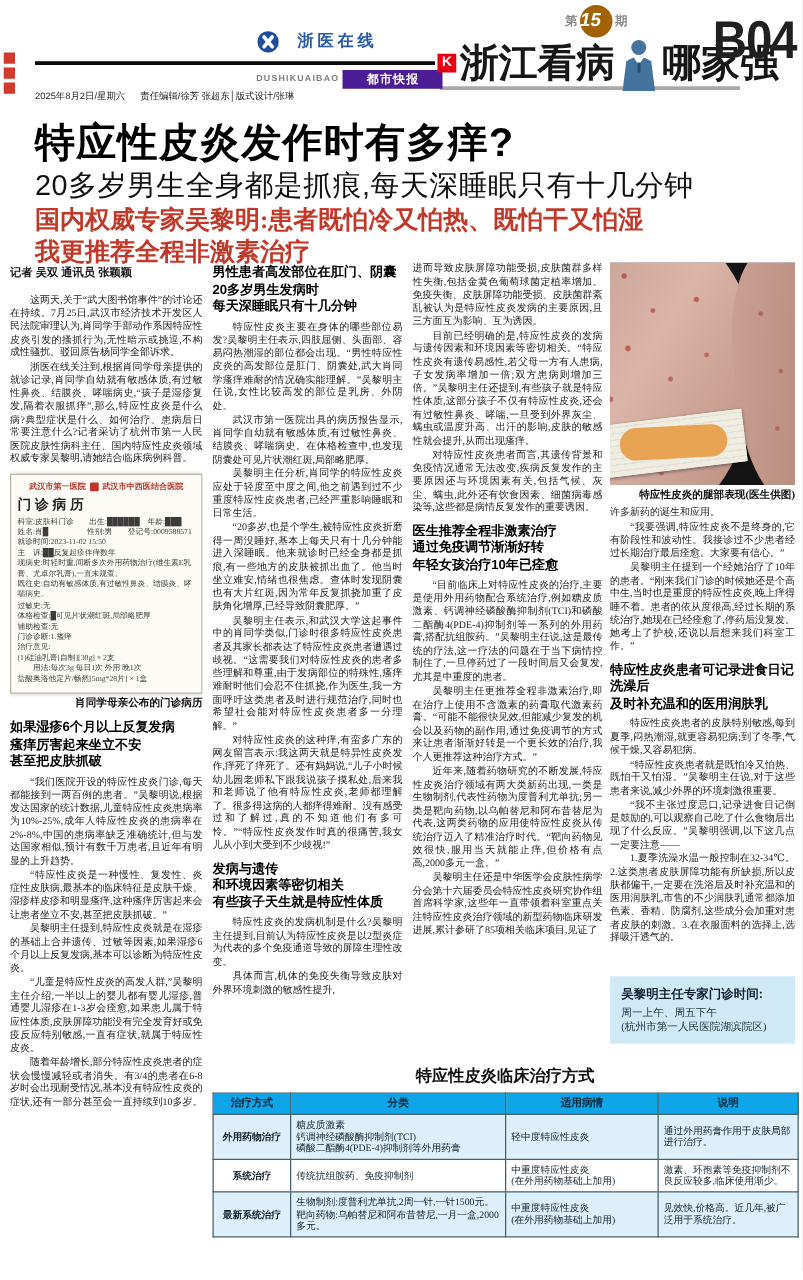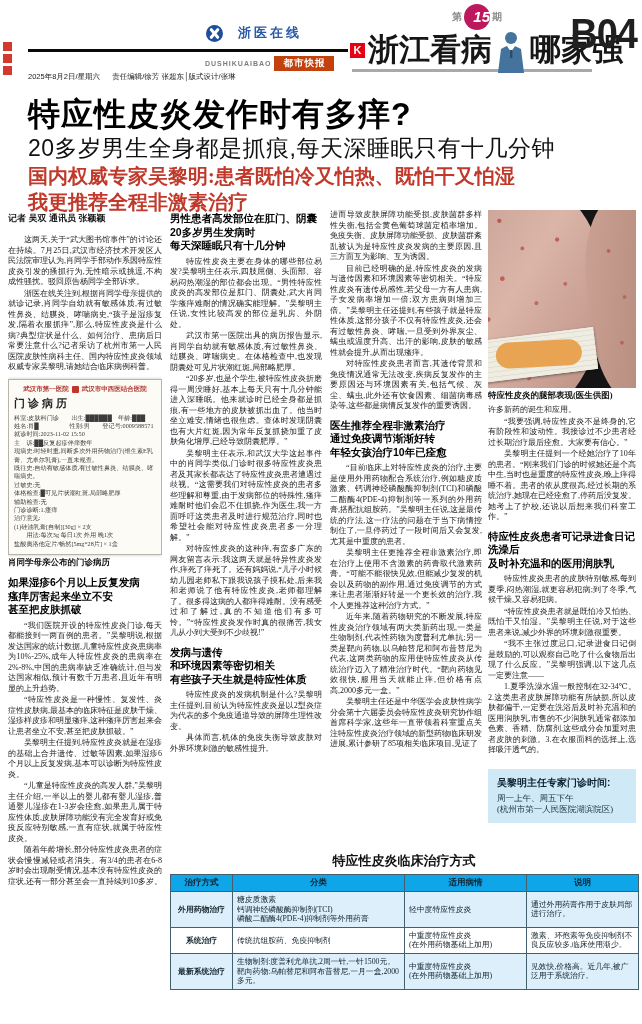--- a/index.html
+++ b/index.html
@@ -13,30 +13,30 @@
   .zheyi{position:absolute;left:206px;top:24px;display:flex;align-items:center;gap:15px;}
   .zheyi-logo{width:17px;height:17px;border-radius:50%;background:#1f4e9c;position:relative;}
   .zheyi-logo:before,.zheyi-logo:after{content:"";position:absolute;left:7px;top:2px;width:3px;height:13px;background:#fff;border-radius:2px;}
   .zheyi-logo:before{transform:rotate(40deg);}
   .zheyi-logo:after{transform:rotate(-40deg);}
   .zheyi-name{font-family:"Liberation Sans","DejaVu Sans",sans-serif;color:#2b5aa6;font-size:13px;font-weight:bold;letter-spacing:3px;}
   .blackline{position:absolute;left:28px;top:49px;width:320px;height:3px;background:#0a0a0a;}
   .grayline{position:absolute;left:352px;top:69px;width:240px;height:3px;background:#a9a9a9;}
   .kb-row{position:absolute;left:205px;top:56px;display:flex;align-items:center;gap:3px;}
   .latin{font-family:"Liberation Sans","DejaVu Sans",sans-serif;font-size:7px;font-weight:bold;color:#7d7d7d;letter-spacing:1px;}
-  .paper-box{background:#c2410c;color:#fff;font-family:"Liberation Sans","DejaVu Sans",sans-serif;
-             font-size:9.5px;font-weight:bold;padding:1px 9px;letter-spacing:1px;}
+  .paper-box{background:#4c1d95;color:#fff;font-family:"Liberation Sans","DejaVu Sans",sans-serif;
+             font-size:9.5px;font-weight:bold;padding:1px 19px;letter-spacing:1px;}
   .banner{position:absolute;left:350px;top:27px;display:flex;align-items:center;}
   .kbox{width:15px;height:15px;background:#e60012;color:#fff;font-family:"Liberation Sans","DejaVu Sans",sans-serif;
         font-size:11px;font-weight:bold;text-align:center;line-height:15px;margin-right:3px;}
   .banner-txt{font-family:"Liberation Sans","DejaVu Sans",sans-serif;font-size:31px;font-weight:bold;color:#161616;letter-spacing:0;}
   .person{margin:0 1px;position:relative;top:4px;}
   .issue{position:absolute;left:452px;top:4px;display:flex;align-items:center;gap:2px;z-index:3;}
   .issue .ip{font-family:"Liberation Sans","DejaVu Sans",sans-serif;font-size:10px;color:#8a8a8a;font-weight:bold;}
-  .issue-circle{width:26px;height:26px;border-radius:50%;background:#be185d;color:#fff;text-align:right;line-height:26px;
+  .issue-circle{width:26px;height:26px;border-radius:50%;background:#a16207;color:#fff;text-align:left;line-height:26px;
         font-family:"Liberation Sans","DejaVu Sans",sans-serif;font-size:15px;font-weight:bold;font-style:italic;}
   .pageno{position:absolute;right:5px;top:12px;font-family:"Liberation Sans","DejaVu Sans",sans-serif;
           font-size:38px;font-weight:bold;color:#202020;transform:scaleY(1.12);letter-spacing:-1px;}
   .dateline{position:absolute;left:28px;top:72px;font-size:7.5px;color:#222;font-family:"Liberation Sans","DejaVu Sans",sans-serif;}
   .dateline span{margin-right:10px;}
 
   
   .headline{position:absolute;left:28px;top:96px;width:606px;}
   .h-main{font-family:"Liberation Sans","DejaVu Sans",sans-serif;font-size:32px;font-weight:bold;color:#000;letter-spacing:1px;line-height:36px;margin:0;}
   .h-sub{font-family:"Liberation Sans","DejaVu Sans",sans-serif;font-size:23px;font-weight:normal;color:#111;letter-spacing:0.5px;line-height:29px;margin:2px 0 0;}
@@ -55,21 +55,21 @@
   .shline{font-family:"Liberation Sans","DejaVu Sans",sans-serif;font-size:10.5px;font-weight:bold;line-height:13.5px;color:#000;}
 
   
   .record{border:1px solid #b9b4a8;background:#fcfbf6;box-shadow:0 0 3px rgba(0,0,0,.25);
           padding:5px 5px 6px;margin:6px 0 2px;color:#3a3a3a;}
   .rec-head{display:flex;align-items:center;justify-content:center;gap:3px;color:#b03a30;
             font-size:6.5px;font-weight:bold;white-space:nowrap;}
   .rec-logo{display:inline-block;width:7px;height:7px;background:#c2342a;border-radius:1px;}
   .rec-title{font-size:11px;font-weight:bold;letter-spacing:3px;color:#222;margin:2px 0 3px;}
   .rec-line{font-size:6.2px;line-height:8.4px;white-space:normal;color:#3c3c3c;}
-  .caption{font-size:8.5px;font-weight:bold;text-align:left;margin:2px 0 0;color:#111;}
+  .caption{font-size:8.5px;font-weight:bold;text-align:right;margin:2px 0 0;color:#111;}
 
   
   .photo{position:relative;height:178px;background:#141414;overflow:hidden;}
   .leg-main{position:absolute;left:-34px;top:-26px;width:150px;height:236px;transform:rotate(9deg);
     border-radius:44% 56% 48% 52%/38% 52% 46% 58%;
     background:
       radial-gradient(circle at 22% 18%, rgba(178,62,54,.75) 0 1.6px, transparent 2.6px),
       radial-gradient(circle at 40% 28%, rgba(178,62,54,.65) 0 1.4px, transparent 2.4px),
       radial-gradient(circle at 62% 22%, rgba(178,62,54,.7) 0 1.6px, transparent 2.6px),
       radial-gradient(circle at 30% 42%, rgba(178,62,54,.7) 0 1.8px, transparent 2.8px),
@@ -88,21 +88,21 @@
       radial-gradient(circle at 35% 25%, rgba(170,60,52,.55) 0 1.4px, transparent 2.4px),
       radial-gradient(circle at 50% 48%, rgba(170,60,52,.5) 0 1.3px, transparent 2.3px),
       radial-gradient(circle at 40% 70%, rgba(170,60,52,.5) 0 1.4px, transparent 2.4px),
       linear-gradient(100deg,#cda396 0%,#bb9183 60%,#a87f72 100%);}
   .strip{position:absolute;left:-8px;bottom:12px;width:116px;height:42px;background:#efece2;
          transform:rotate(-7deg);box-shadow:0 1px 3px rgba(0,0,0,.45);
          background-image:repeating-linear-gradient(0deg,#efece2 0 4px,#e3dfd2 4px 5px);}
   .redact{position:absolute;left:16px;top:7px;width:86px;height:26px;background:#e8a452;border-radius:13px;transform:rotate(4deg);}
 
   
-  .docbox{background:#cfe9f7;padding:7px 9px 8px;margin-top:13px;}
+  .docbox{background:#cfe9f7;padding:7px 9px 8px;margin-top:25px;}
   .docbox-title{font-family:"Liberation Sans","DejaVu Sans",sans-serif;font-size:10px;font-weight:bold;color:#0f2233;margin:0 0 3px;}
   .docbox-line{font-size:8.5px;line-height:11px;color:#18303f;}
 
   
   .tablewrap{position:absolute;left:170px;top:852px;width:468px;}
   .tbl-title{text-align:center;font-family:"Liberation Sans","DejaVu Sans",sans-serif;font-size:13px;font-weight:bold;color:#111;margin:0 0 4px;}
   table.clinic{border-collapse:collapse;width:100%;table-layout:fixed;}
   table.clinic th{background:#0ea5e9;border:1px solid #44606e;font-family:"Liberation Sans","DejaVu Sans",sans-serif;
                   font-size:8.5px;font-weight:bold;padding:2px 1px;color:#102430;}
   table.clinic td{border:1px solid #44606e;font-size:7.8px;line-height:9.6px;padding:3px 4px;vertical-align:middle;color:#14232c;}
@@ -210,20 +210,21 @@
 
   <div class="col col2">
     <div class="subhead" style="margin-top:2px">
         <div class="shline">男性患者高发部位在肛门、阴囊</div>
         <div class="shline">20多岁男生发病时</div>
         <div class="shline">每天深睡眠只有十几分钟</div>
       </div>
     <div>
         <p class="para">特应性皮炎主要在身体的哪些部位易发?吴黎明主任表示,四肢屈侧、头面部、容易闷热潮湿的部位都会出现。“男性特应性皮炎的高发部位是肛门、阴囊处,武大肖同学瘙痒难耐的情况确实能理解。”吴黎明主任说,女性比较高发的部位是乳房、外阴处。</p>
         <p class="para">武汉市第一医院出具的病历报告显示,肖同学自幼就有敏感体质,有过敏性鼻炎、结膜炎、哮喘病史。在体格检查中,也发现阴囊处可见片状潮红斑,局部略肥厚。</p>
+        <p class="para">吴黎明主任分析,肖同学的特应性皮炎应处于轻度至中度之间,他之前遇到过不少重度特应性皮炎患者,已经严重影响睡眠和日常生活。</p>
         <p class="para">“20多岁,也是个学生,被特应性皮炎折磨得一周没睡好,基本上每天只有十几分钟能进入深睡眠。他来就诊时已经全身都是抓痕,有一些地方的皮肤被抓出血了。他当时坐立难安,情绪也很焦虑。查体时发现阴囊也有大片红斑,因为常年反复抓挠加重了皮肤角化增厚,已经导致阴囊肥厚。”</p>
         <p class="para">吴黎明主任表示,和武汉大学这起事件中的肖同学类似,门诊时很多特应性皮炎患者及其家长都表达了特应性皮炎患者遭遇过歧视。“这需要我们对特应性皮炎的患者多些理解和尊重,由于发病部位的特殊性,瘙痒难耐时他们会忍不住抓挠,作为医生,我一方面呼吁这类患者及时进行规范治疗,同时也希望社会能对特应性皮炎患者多一分理解。”</p>
         <p class="para">对特应性皮炎的这种痒,有蛮多广东的网友留言表示:我这两天就是特异性皮炎发作,痒死了痒死了。还有妈妈说,“儿子小时候幼儿园老师私下跟我说孩子摸私处,后来我和老师说了他有特应性皮炎,老师都理解了。很多得这病的人都痒得难耐。没有感受过和了解过,真的不知道他们有多可怜。”“特应性皮炎发作时真的很痛苦,我女儿从小到大受到不少歧视!”</p>
       </div>
     <div class="subhead">
         <div class="shline">发病与遗传</div>
         <div class="shline">和环境因素等密切相关</div>
         <div class="shline">有些孩子天生就是特应性体质</div>
       </div>
     <div>

